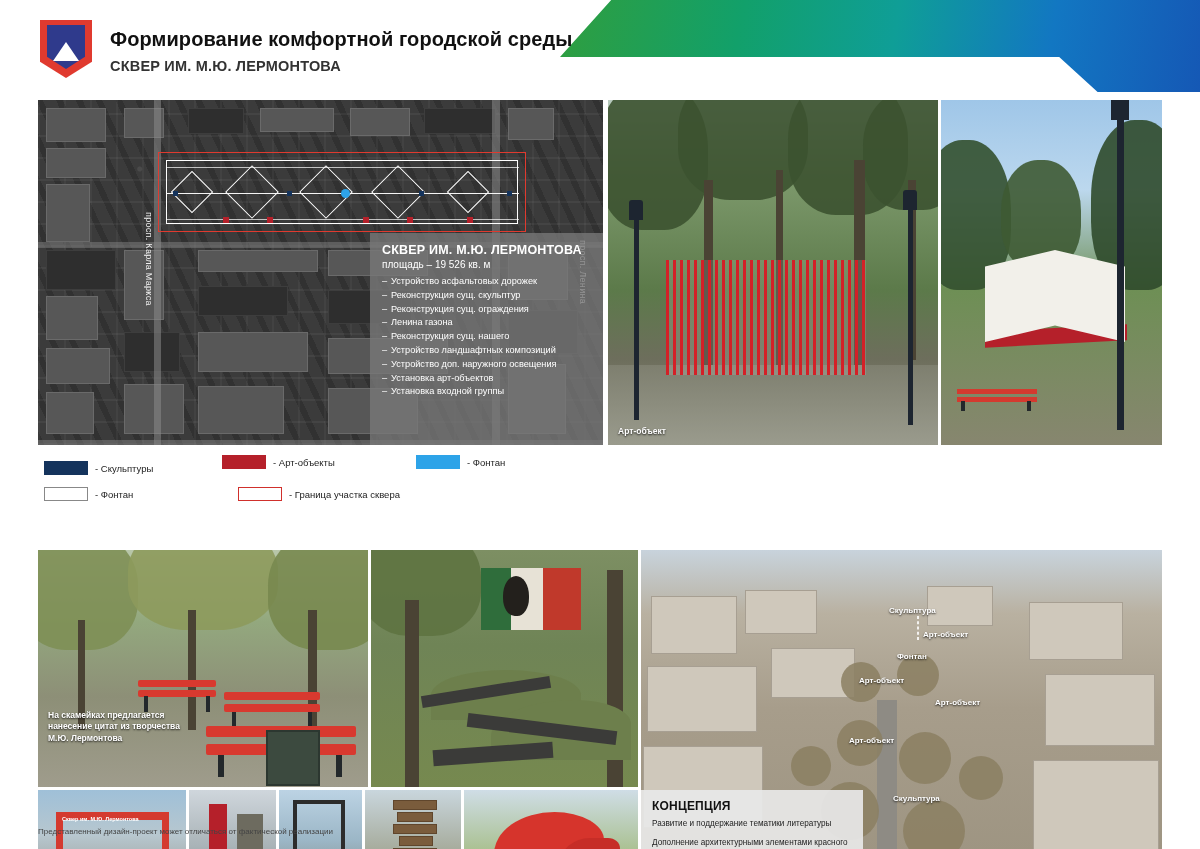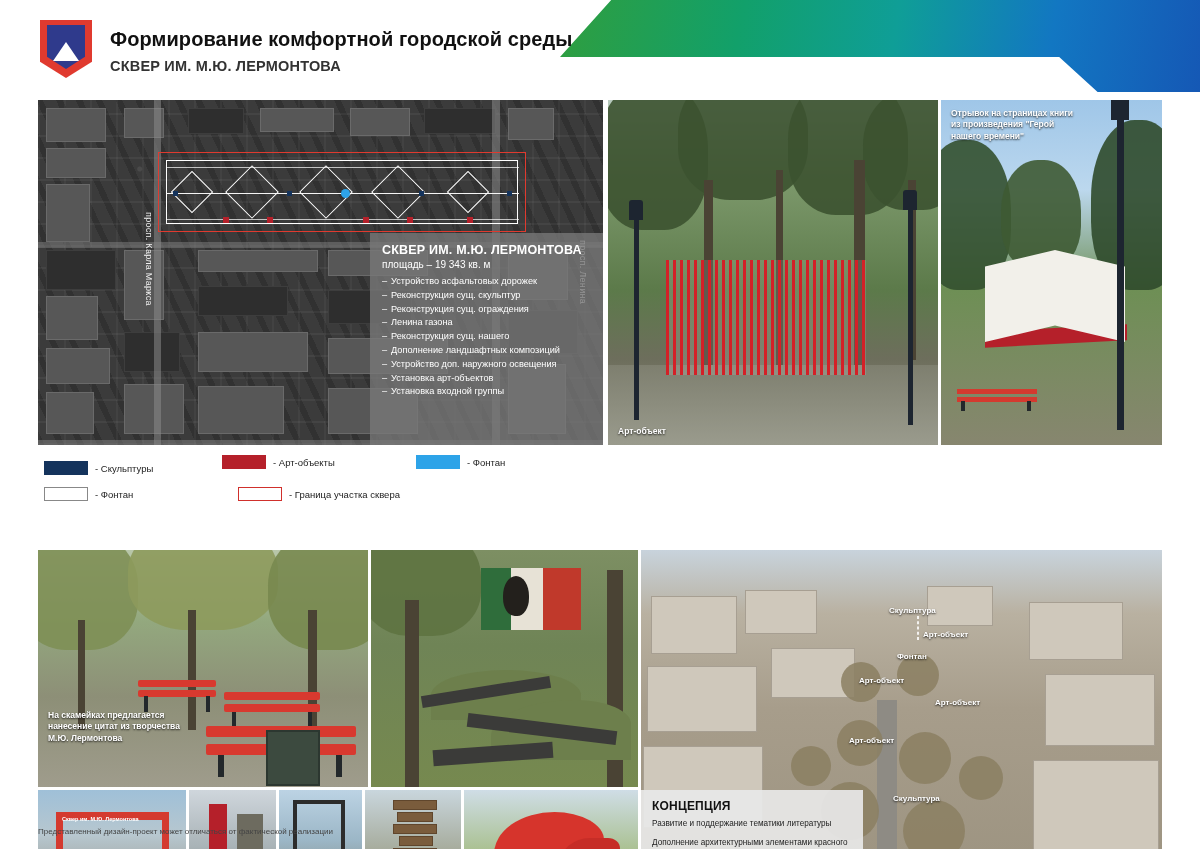--- a/index.html
+++ b/index.html
@@ -300,28 +300,28 @@
       <div class="dot-red" style="left:56px;top:56px;"></div>
       <div class="dot-red" style="left:100px;top:56px;"></div>
       <div class="dot-red" style="left:196px;top:56px;"></div>
       <div class="dot-red" style="left:240px;top:56px;"></div>
       <div class="dot-red" style="left:300px;top:56px;"></div>
       <div class="dot-blue" style="left:174px;top:28px;"></div>
     </div>
 
     <div class="info-card">
       <div class="info-title">СКВЕР ИМ. М.Ю. ЛЕРМОНТОВА</div>
-      <div class="info-area">площадь – 19 343 кв. м</div>
+      <div class="info-area">площадь – 19 526 кв. м</div>
       <ul class="info-list">
         <li>Устройство асфальтовых дорожек</li>
         <li>Реконструкция сущ. скульптур</li>
         <li>Реконструкция сущ. ограждения</li>
         <li>Ленина газона</li>
         <li>Реконструкция сущ. нашего</li>
-        <li>Дополнение ландшафтных композиций</li>
+        <li>Устройство ландшафтных композиций</li>
         <li>Устройство доп. наружного освещения</li>
         <li>Установка арт-объектов</li>
         <li>Установка входной группы</li>
       </ul>
     </div>
   </div>
 
   <div class="legend">
     <div class="legend-row" style="left:6px;top:16px;">
       <span class="legend-sw" style="background:#14335c;border-color:#14335c;"></span>
@@ -370,23 +370,20 @@
     <div class="book-base"></div>
     <div class="book-shape"></div>
     <div class="bench-red">
       <i style="left:0;top:4px;width:80px;height:5px;"></i>
       <i style="left:0;top:12px;width:80px;height:5px;"></i>
       <i style="left:4px;top:16px;width:4px;height:10px;background:#23282b;"></i>
       <i style="left:70px;top:16px;width:4px;height:10px;background:#23282b;"></i>
     </div>
     <div class="lamp-post" style="left:176px;top:0;height:330px;width:7px;"></div>
     <div class="lamp-head" style="left:170px;top:-6px;width:18px;height:26px;"></div>
-    <div class="cap" style="left:10px;top:8px;white-space:pre-line;text-align:left;">Отрывок на страницах книги
-из произведения "Герой
-нашего времени"</div>
   </div>
 
   <div class="panel ph bench-photo">
     <div class="tree" style="left:-20px;top:-20px;width:120px;height:120px;background:#7e8f55;"></div>
     <div class="tree" style="left:90px;top:-30px;width:150px;height:110px;background:#8d9a5c;"></div>
     <div class="tree" style="left:230px;top:-20px;width:120px;height:120px;background:#78884f;"></div>
     <div class="trunk" style="left:40px;top:70px;width:7px;height:110px;"></div>
     <div class="trunk" style="left:150px;top:60px;width:8px;height:120px;"></div>
     <div class="trunk" style="left:270px;top:60px;width:9px;height:120px;"></div>
     <div class="bench" style="left:100px;top:120px;width:78px;height:40px;">

